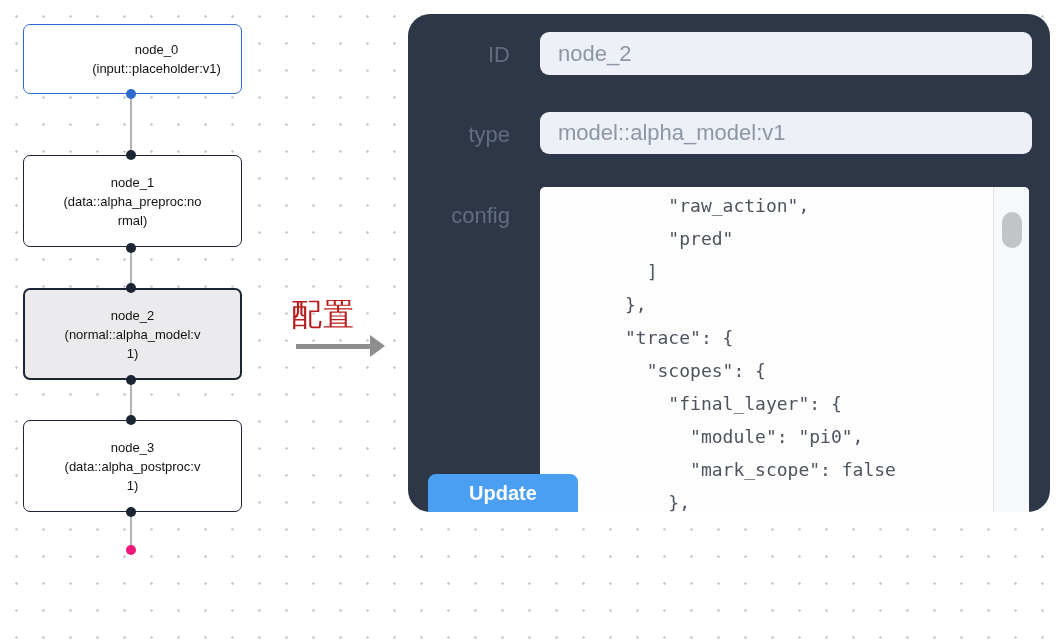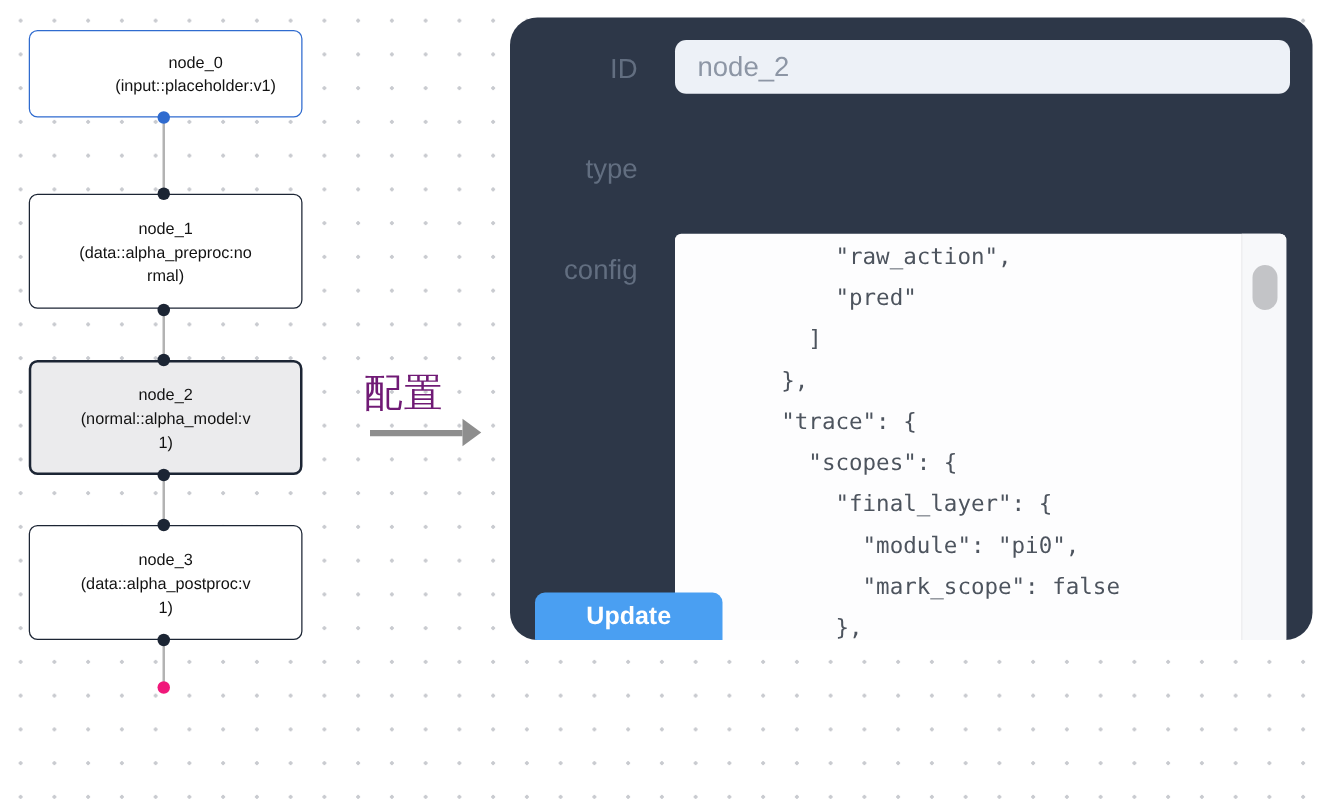--- a/index.html
+++ b/index.html
@@ -37,21 +37,21 @@
 
   .handle{position:absolute;left:126px;width:10px;height:10px;border-radius:50%;}
   .h-blue{background:var(--node-blue,#2f6bcf);}
   .h-dark{background:var(--node-dark,#1c2534);}
   .h-pink{background:var(--dot-pink,#f0187a);}
   .h-0{top:89px;}.h-1{top:150px;}.h-2{top:243px;}.h-3{top:283px;}
   .h-4{top:375px;}.h-5{top:415px;}.h-6{top:507px;}.h-7{top:545px;}
 
   
   .transition-label{
-    position:absolute;left:291px;top:294px;font-size:31px;color:#701a75;
+    position:absolute;left:291px;top:294px;font-size:31px;color:#b91c1c;
     font-family:Liberation Sans, sans-serif;letter-spacing:1px;
   }
   .arrow-line{position:absolute;left:296px;top:344px;width:74px;height:5px;background:var(--arrow-gray,#8e8e8e);}
   .arrow-head{
     position:absolute;left:370px;top:335px;width:0;height:0;
     border-left:15px solid var(--arrow-gray,#8e8e8e);
     border-top:11px solid transparent;border-bottom:11px solid transparent;
   }
 
   
@@ -155,20 +155,21 @@
 <span class="transition-label">配置</span>
 <span class="arrow-line"></span>
 <span class="arrow-head"></span>
 
 <div class="panel">
 
   <span class="f-label lbl-id">ID</span>
   <input class="f-input inp-id" type="text" value="node_2" style="">
 
   <span class="f-label lbl-type">type</span>
+  <input class="f-input inp-type" type="text" value="model::alpha_model:v1" style="">
 
   <span class="f-label lbl-config">config</span>
 
   <div class="config-box">
     <pre class="config-text">          "raw_action",
           "pred"
         ]
       },
       "trace": {
         "scopes": {

